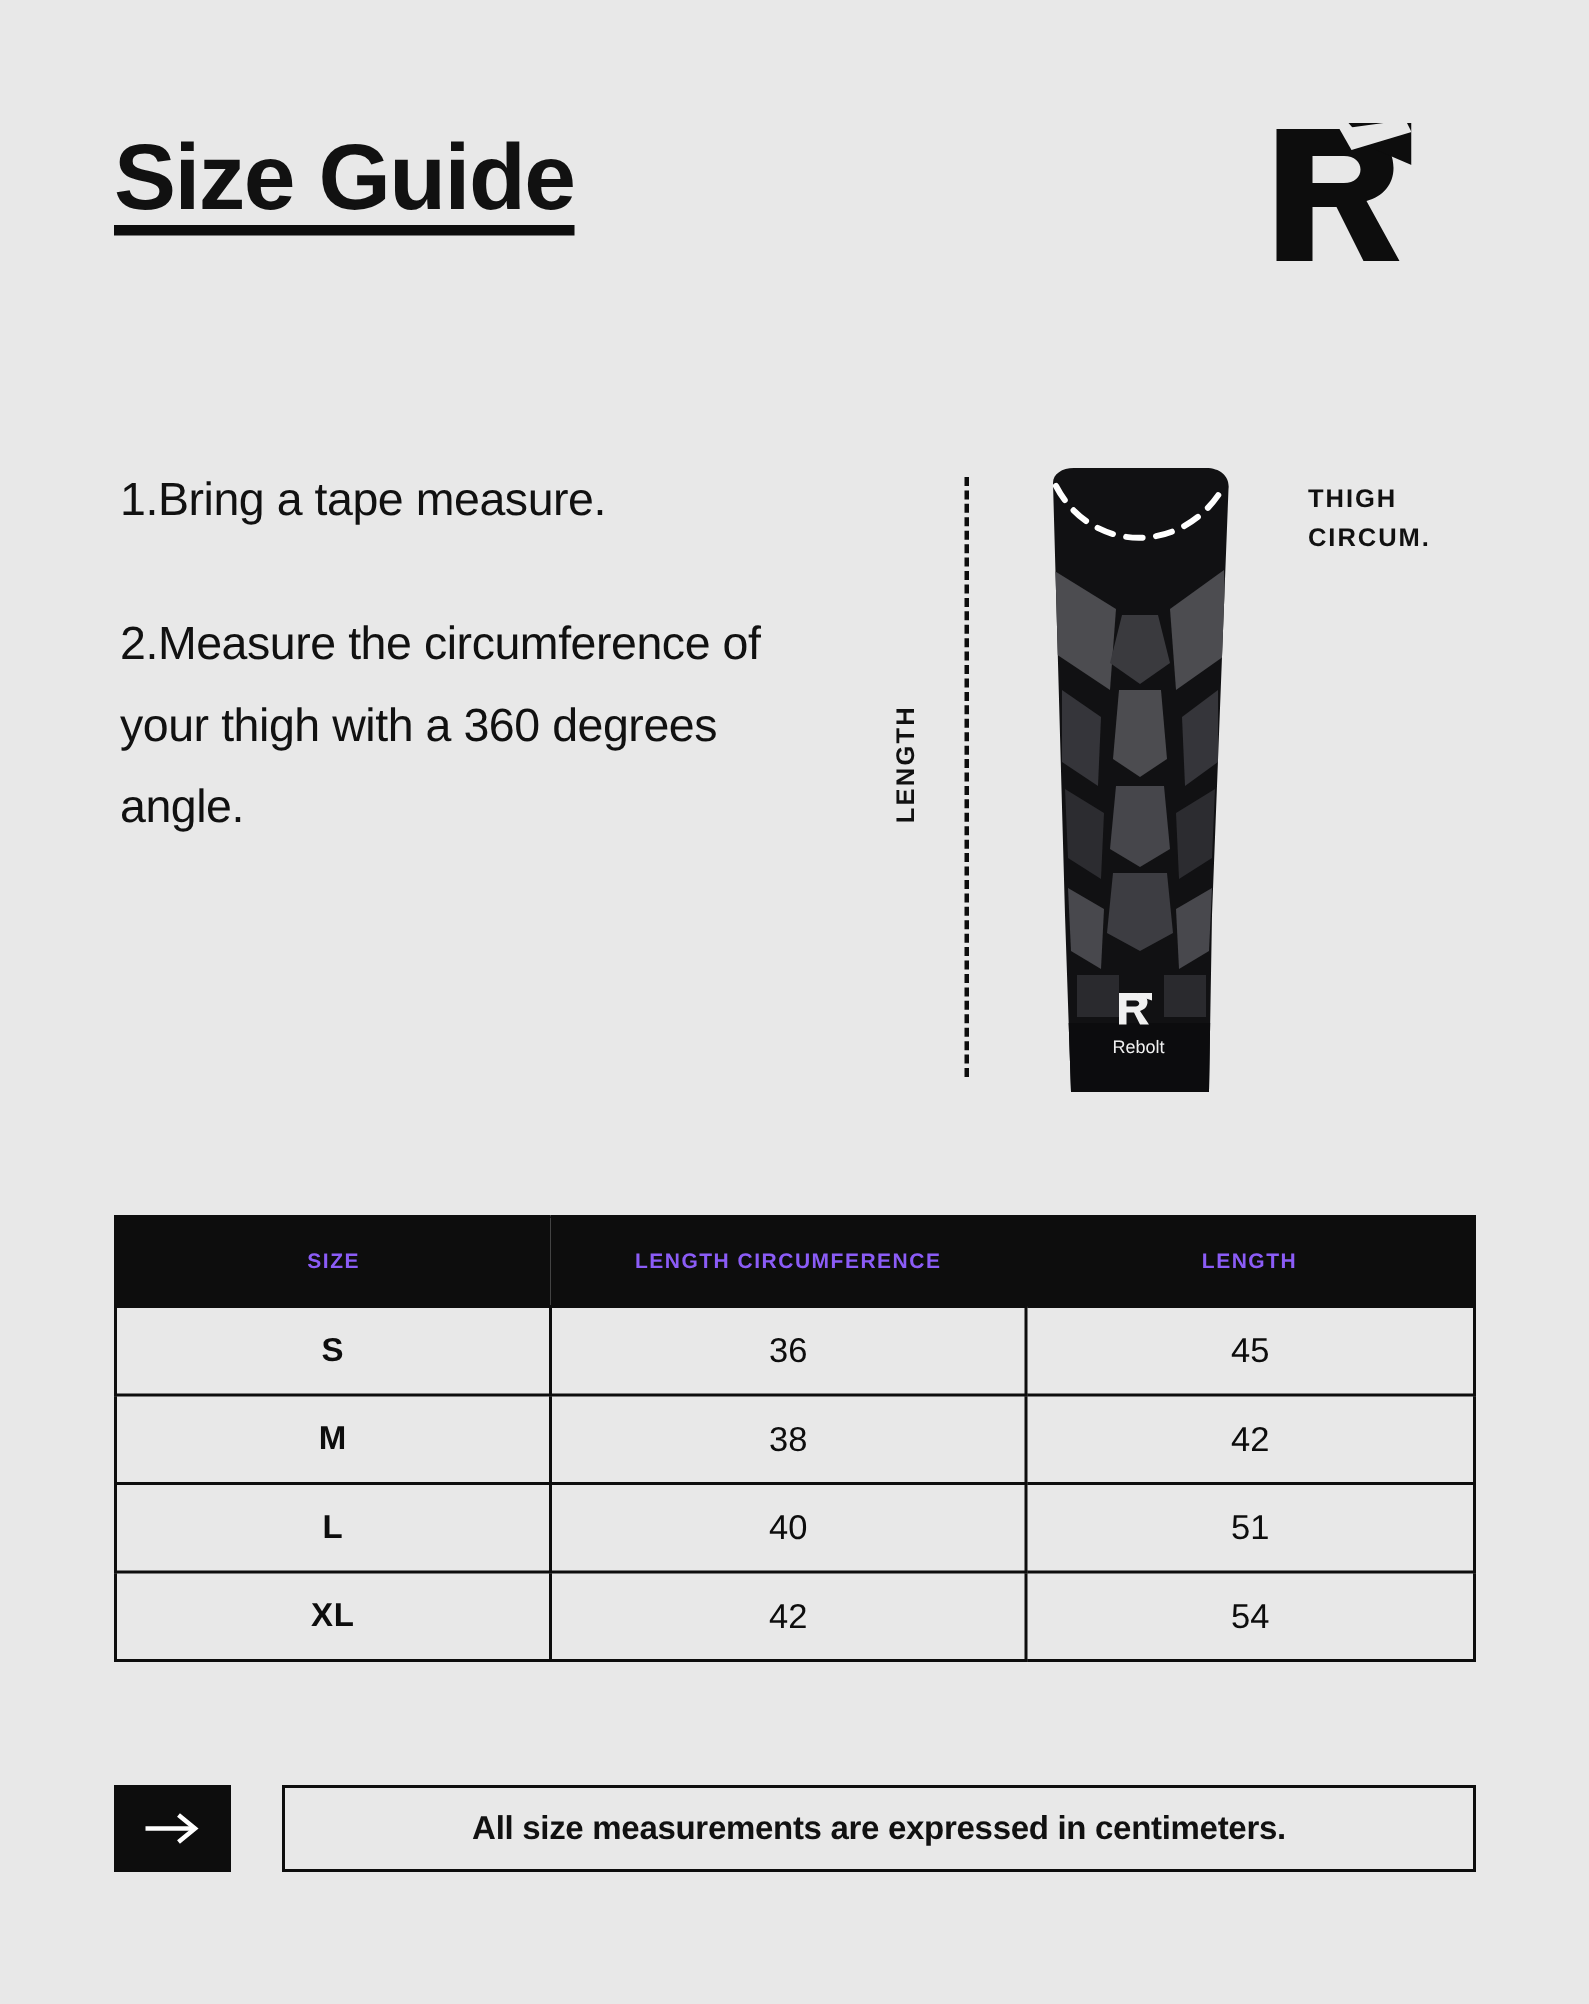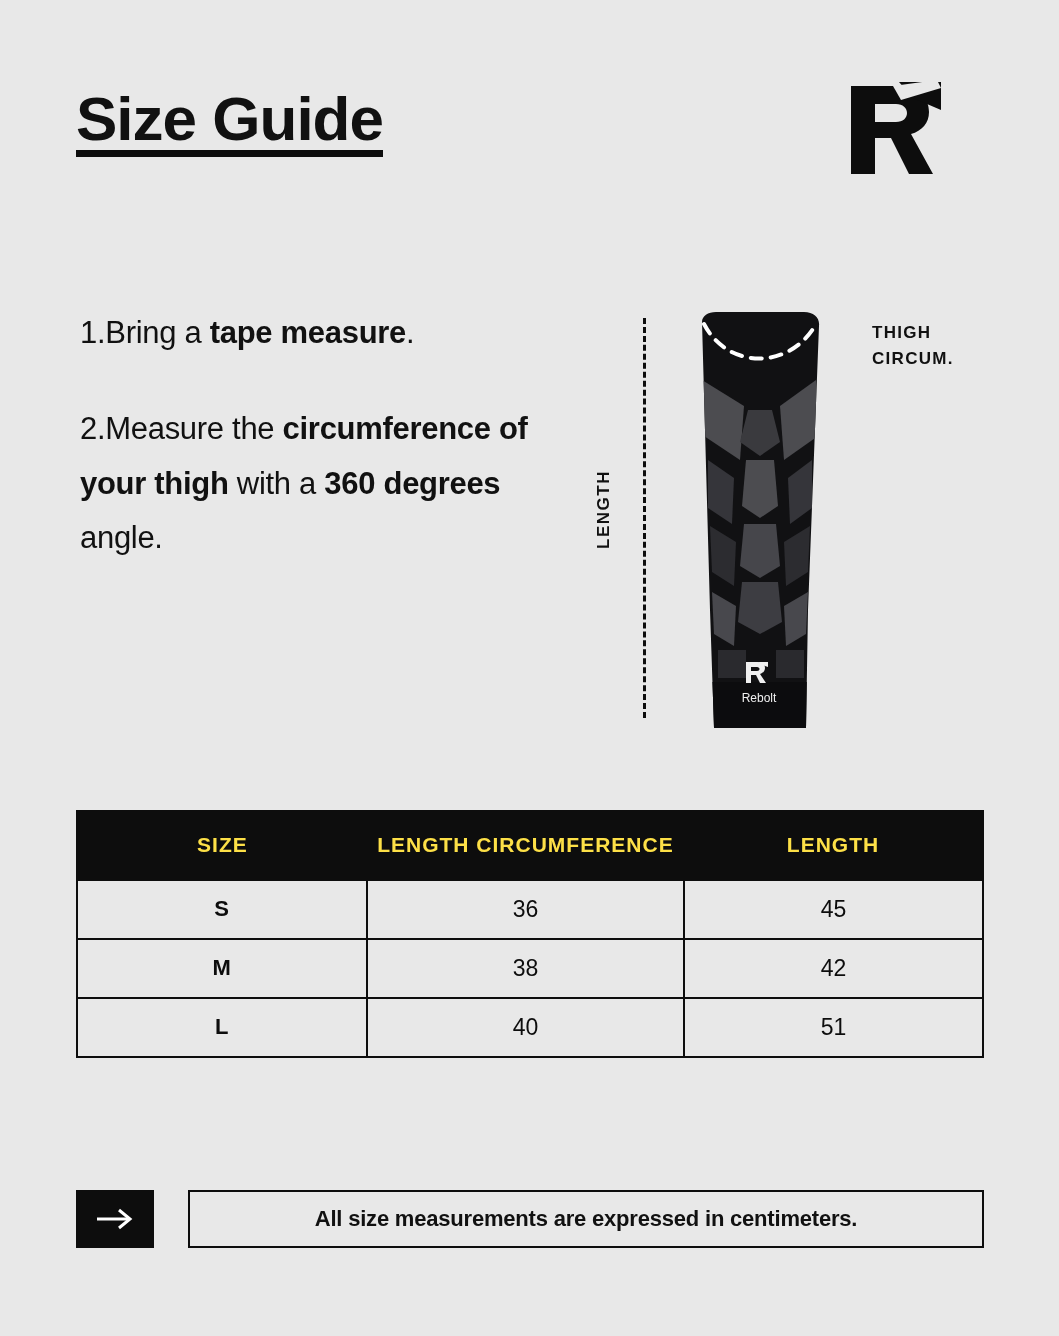--- a/index.html
+++ b/index.html
@@ -49,21 +49,21 @@
     top: 306px;
     left: 80px;
     width: 470px;
   }
   .instruction {
     font-size: 31px;
     line-height: 1.75;
     margin: 0 0 42px 0;
     letter-spacing: -0.3px;
   }
-  .instruction .b { font-weight: bold; }
+  .instruction .b { font-weight: normal; }
 
   
   .product-area {
     position: absolute;
     top: 300px;
     left: 580px;
     width: 420px;
     height: 440px;
   }
   .length-label {
@@ -107,22 +107,22 @@
     position: absolute;
     top: 810px;
     left: 76px;
     width: 908px;
     border-collapse: collapse;
     border: 2px solid #0d0d0d;
     table-layout: fixed;
   }
   .size-table th {
     background: #0d0d0d;
-    color: #fde047;
-    font-size: 21px;
+    color: #8b5cf6;
+    font-size: 14px;
     font-weight: bold;
     letter-spacing: 1px;
     padding: 20px 4px;
     line-height: 1.28;
     text-align: center;
     border: none;
   }
   .size-table td {
     border: 2px solid #0d0d0d;
     text-align: center;
@@ -261,20 +261,25 @@
     <tr>
       <td class="size-cell">M</td>
       <td>38</td>
       <td>42</td>
     </tr>
     <tr>
       <td class="size-cell">L</td>
       <td>40</td>
       <td>51</td>
     </tr>
+    <tr>
+      <td class="size-cell">XL</td>
+      <td>42</td>
+      <td>54</td>
+    </tr>
   </tbody>
 </table>
 
 <div class="footer">
   <div class="arrow-box">
     <svg width="40" height="24" viewBox="0 0 40 24" aria-hidden="true">
       <line x1="2" y1="12" x2="34" y2="12" stroke="#ffffff" stroke-width="3"></line>
       <polyline points="24,3 35,12 24,21" fill="none" stroke="#ffffff" stroke-width="3"></polyline>
     </svg>
   </div>

